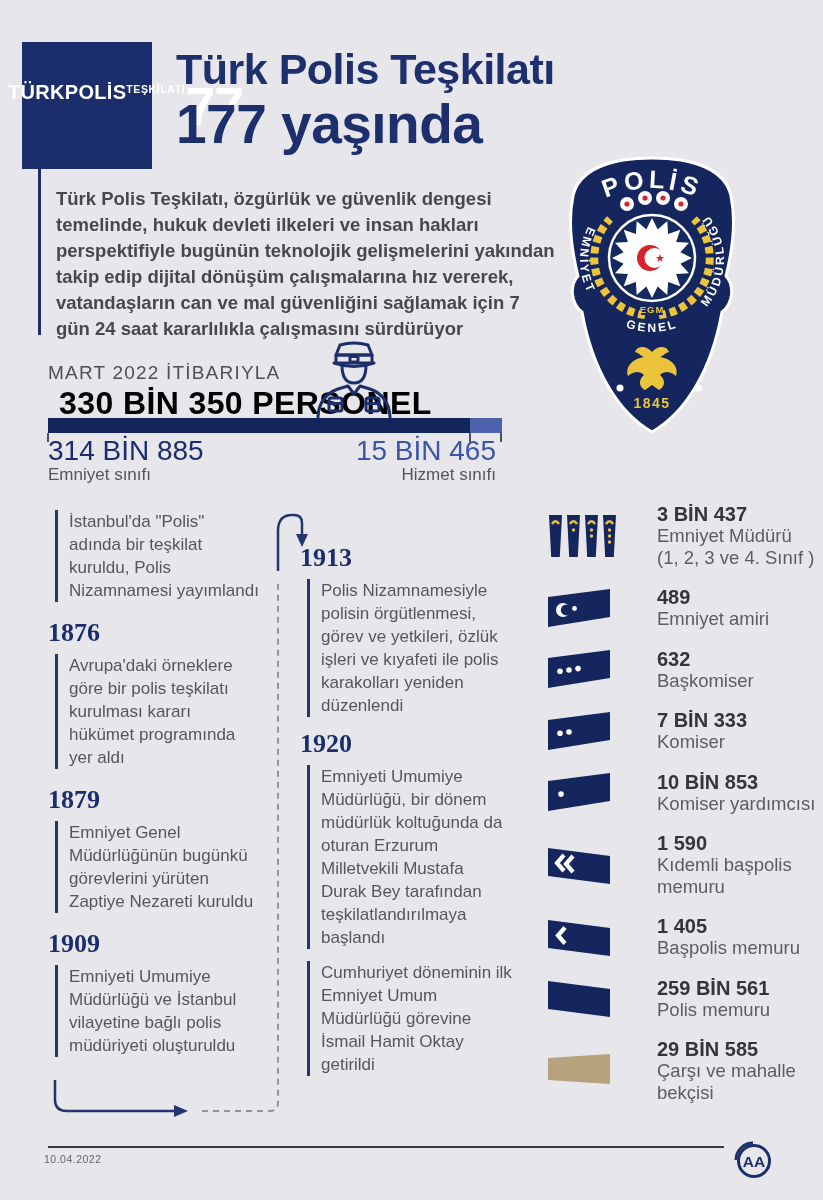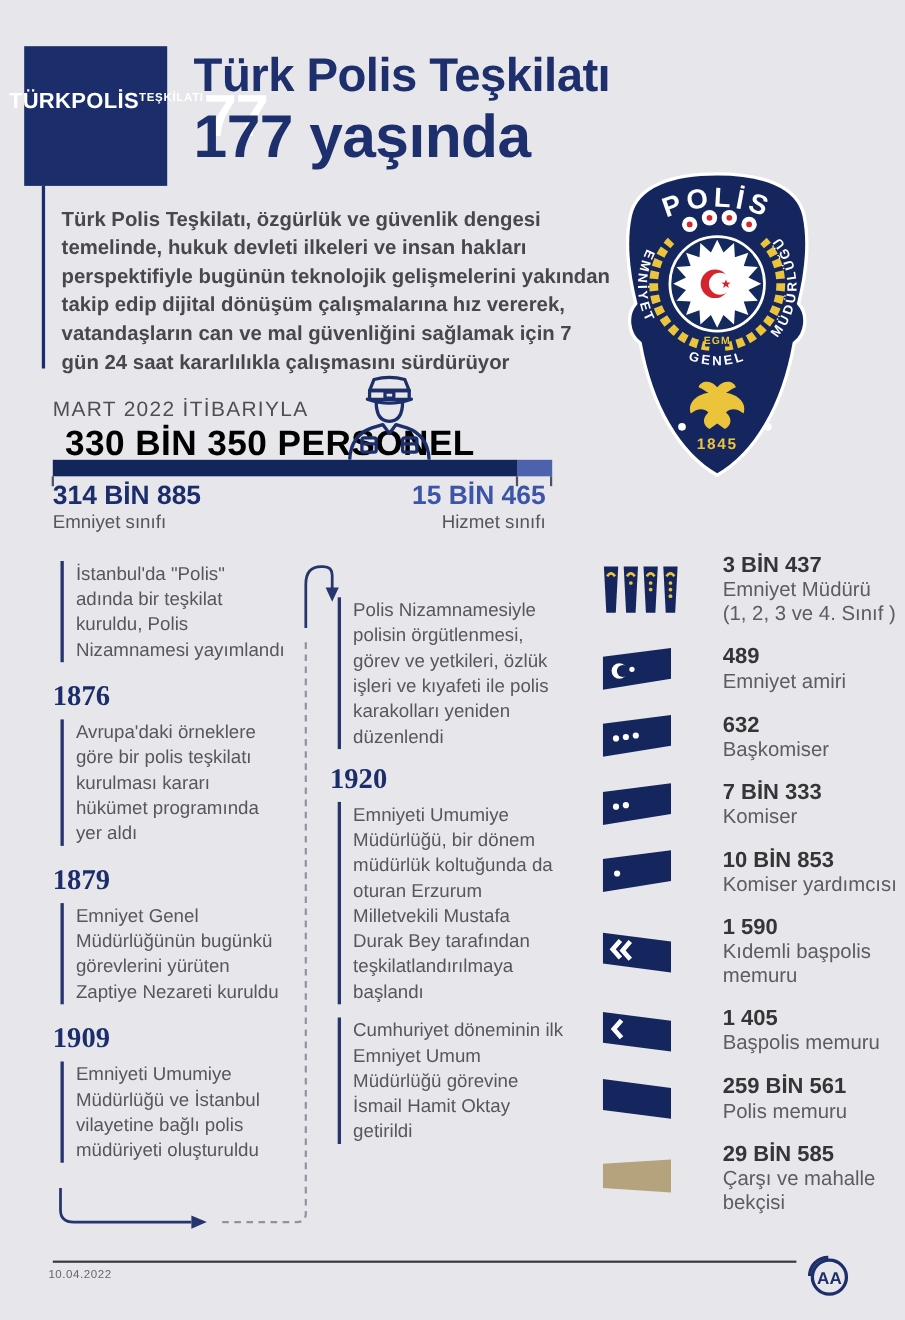--- a/index.html
+++ b/index.html
@@ -24,21 +24,21 @@
   
   .p-sub{position:absolute;left:48px;top:362px;font-size:19px;color:#4e4e53;letter-spacing:1.2px;}
   .p-title{position:absolute;left:59px;top:385px;font-size:32px;font-weight:800;color:#000000;letter-spacing:0.4px;}
   .officer{position:absolute;left:310px;top:339px;}
   .bar{position:absolute;left:48px;top:418px;width:454px;height:15px;display:flex;}
   .bar-left{background:#13265c;height:100%;}
   .bar-right{background:#4d62ac;height:100%;flex:1;}
   .tick{position:absolute;top:433px;width:2px;height:9px;background:#4a4f61;}
   .stat-left{position:absolute;left:48px;top:437px;}
   .stat-right{position:absolute;left:324px;top:437px;width:172px;text-align:right;}
-  .stat-num{font-size:24px;font-weight:700;color:#1b2e6b;line-height:27px;}
+  .stat-num{font-size:28px;font-weight:400;color:#1b2e6b;line-height:27px;}
   .stat-num.alt{color:#3d55a8;}
   .stat-lab{font-size:17px;color:#55555a;line-height:21px;}
   
   .col{position:absolute;width:212px;}
   .col1{left:48px;top:510px;}
   .col2{left:300px;top:543px;}
   .t-entry{margin-bottom:16px;}
   .col2 .t-entry{margin-bottom:12px;}
   .t-year{font-family:"Liberation Serif",serif;font-weight:bold;font-size:26px;color:#1b2e6b;
           line-height:30px;margin:0 0 6px 0;}
@@ -179,20 +179,21 @@
       <p class="t-desc">Emniyet Genel Müdürlüğünün bugünkü görevlerini yürüten Zaptiye Nezareti kuruldu</p>
     </div>
     <div class="t-entry">
       <p class="t-year">1909</p>
       <p class="t-desc">Emniyeti Umumiye Müdürlüğü ve İstanbul vilayetine bağlı polis müdüriyeti oluşturuldu</p>
     </div>
   </div>
 
   <div class="col col2">
     <div class="t-entry">
+      <p class="t-year">1913</p>
       <p class="t-desc">Polis Nizamnamesiyle polisin örgütlenmesi, görev ve yetkileri, özlük işleri ve kıyafeti ile polis karakolları yeniden düzenlendi</p>
     </div>
     <div class="t-entry">
       <p class="t-year">1920</p>
       <p class="t-desc">Emniyeti Umumiye Müdürlüğü, bir dönem müdürlük koltuğunda da oturan Erzurum Milletvekili Mustafa Durak Bey tarafından teşkilatlandırılmaya başlandı</p>
     </div>
     <div class="t-entry">
       <p class="t-desc">Cumhuriyet döneminin ilk Emniyet Umum Müdürlüğü görevine İsmail Hamit Oktay getirildi</p>
     </div>
   </div>

